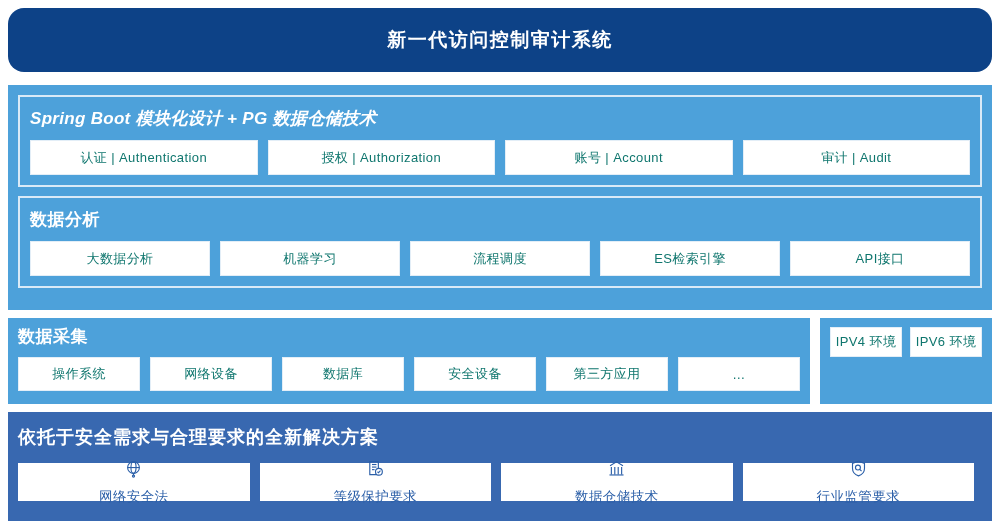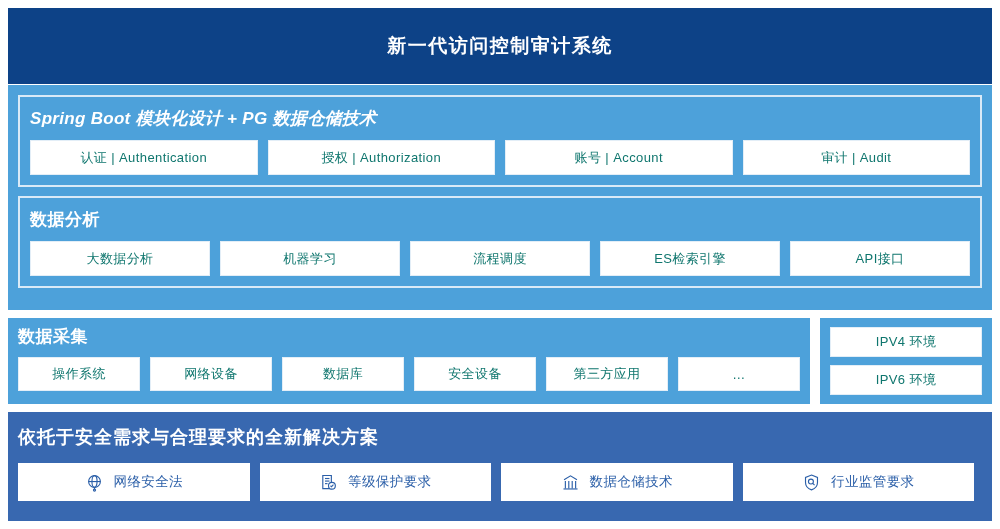--- a/index.html
+++ b/index.html
@@ -18,25 +18,26 @@
     height: 529px;
     background: #ffffff;
   }
 
   
   .titlebar {
     position: absolute;
     left: 8px;
     top: 8px;
     width: 984px;
-    height: 76px;
+    height: 64px;
     background: #0d4287;
     display: flex;
     align-items: center;
     justify-content: center;
+    border-radius: 16px;
   }
   .titlebar-text {
     color: #ffffff;
     font-size: 19px;
     font-weight: bold;
     letter-spacing: 1.5px;
   }
 
   
   .panel-upper {
@@ -99,21 +100,21 @@
   
   .panel-ipv {
     position: absolute;
     left: 820px;
     top: 318px;
     width: 172px;
     height: 86px;
     background: #4da1da;
     padding: 9px 10px;
     display: flex;
-    flex-direction: column;
+    flex-direction: row;
     justify-content: center;
     gap: 8px;
   }
   .panel-ipv .chip { height: 30px; }
 
   
   .panel-solution {
     position: absolute;
     left: 8px;
     top: 412px;
@@ -127,20 +128,21 @@
     line-height: 34px;
     letter-spacing: 1px;
   }
   .panel-solution .chip-row { margin-top: 9px; }
   .panel-solution .chip {
     height: 38px;
     color: #2b5fa8;
     border: 1px solid #ffffff;
     gap: 10px;
     font-size: 13.5px;
+    flex-direction: column;
   }
   .chip-icon {
     display: inline-flex;
     align-items: center;
     justify-content: center;
     width: 19px;
     height: 19px;
     flex: 0 0 19px;
   }
   .chip-icon svg { display: block; }

